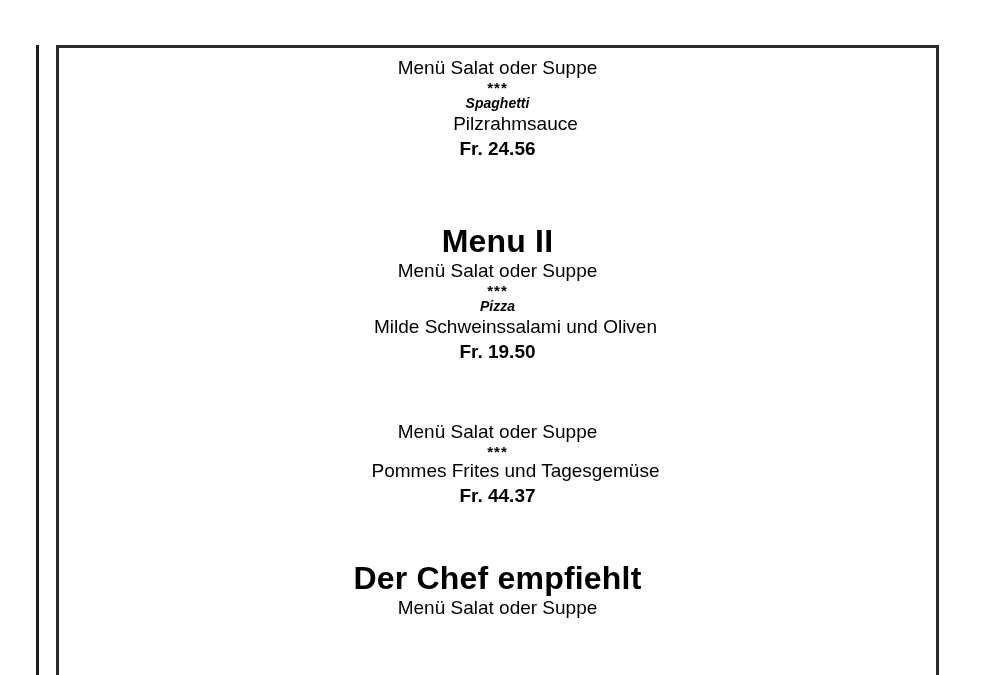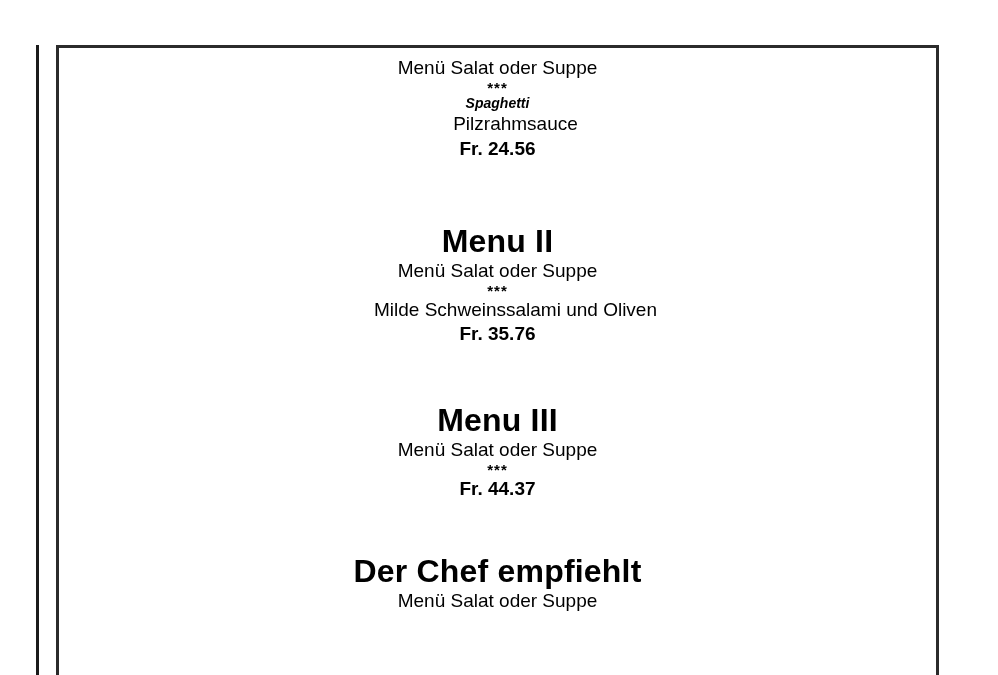--- a/index.html
+++ b/index.html
@@ -162,30 +162,31 @@
       <div class="dish-desc">Pilzrahmsauce</div>
       <div class="price">Fr. 24.56</div>
     </div>
 
     <div class="gap-block"></div>
 
     <div class="menu-block">
       <div class="menu-title">Menu II</div>
       <div class="menu-sub">Menü Salat oder Suppe</div>
       <div class="stars">***</div>
+      <div class="dish">Pizza</div>
       <div class="dish-desc">Milde Schweinssalami und Oliven</div>
-      <div class="price">Fr. 35.76</div>
+      <div class="price">Fr. 19.50</div>
     </div>
 
     <div class="gap-block-2"></div>
 
     <div class="menu-block">
-      <div class="menu-title">Menu III</div>
       <div class="menu-sub">Menü Salat oder Suppe</div>
       <div class="stars">***</div>
+      <div class="dish-desc">Pommes Frites und Tagesgemüse</div>
       <div class="price">Fr. 44.37</div>
     </div>
 
     <div class="gap-block-3"></div>
 
     <div class="menu-block">
       <div class="menu-title">Der Chef empfiehlt</div>
       <div class="menu-sub">Menü Salat oder Suppe</div>
     </div>
 

